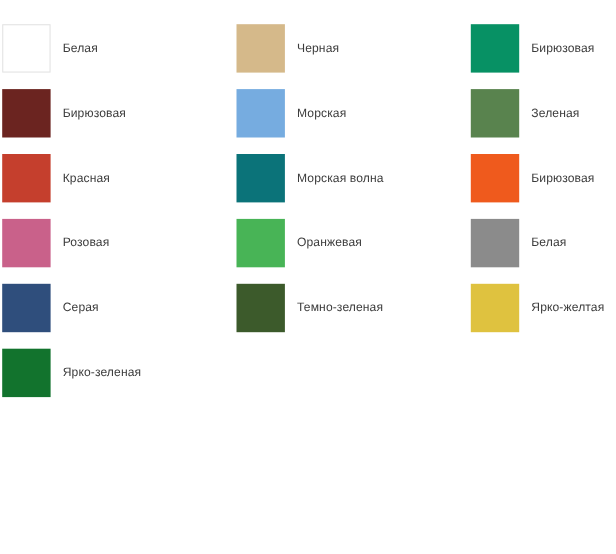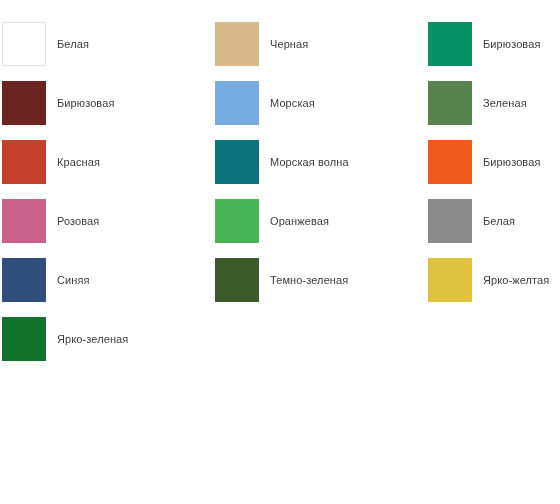--- a/index.html
+++ b/index.html
@@ -91,21 +91,21 @@
     <div class="swatch-item">
       <div class="swatch-chip" style="background-color: rgb(72, 180, 86);"></div>
       <span class="swatch-label">Оранжевая</span>
     </div>
     <div class="swatch-item">
       <div class="swatch-chip" style="background-color: rgb(139, 139, 139);"></div>
       <span class="swatch-label">Белая</span>
     </div>
     <div class="swatch-item">
       <div class="swatch-chip" style="background-color: rgb(47, 78, 124);"></div>
-      <span class="swatch-label">Синяя</span>
+      <span class="swatch-label">Серая</span>
     </div>
     <div class="swatch-item">
       <div class="swatch-chip" style="background-color: rgb(60, 90, 43);"></div>
       <span class="swatch-label">Темно-зеленая</span>
     </div>
     <div class="swatch-item">
       <div class="swatch-chip" style="background-color: rgb(223, 194, 63);"></div>
       <span class="swatch-label">Ярко-желтая</span>
     </div>
     <div class="swatch-item">

